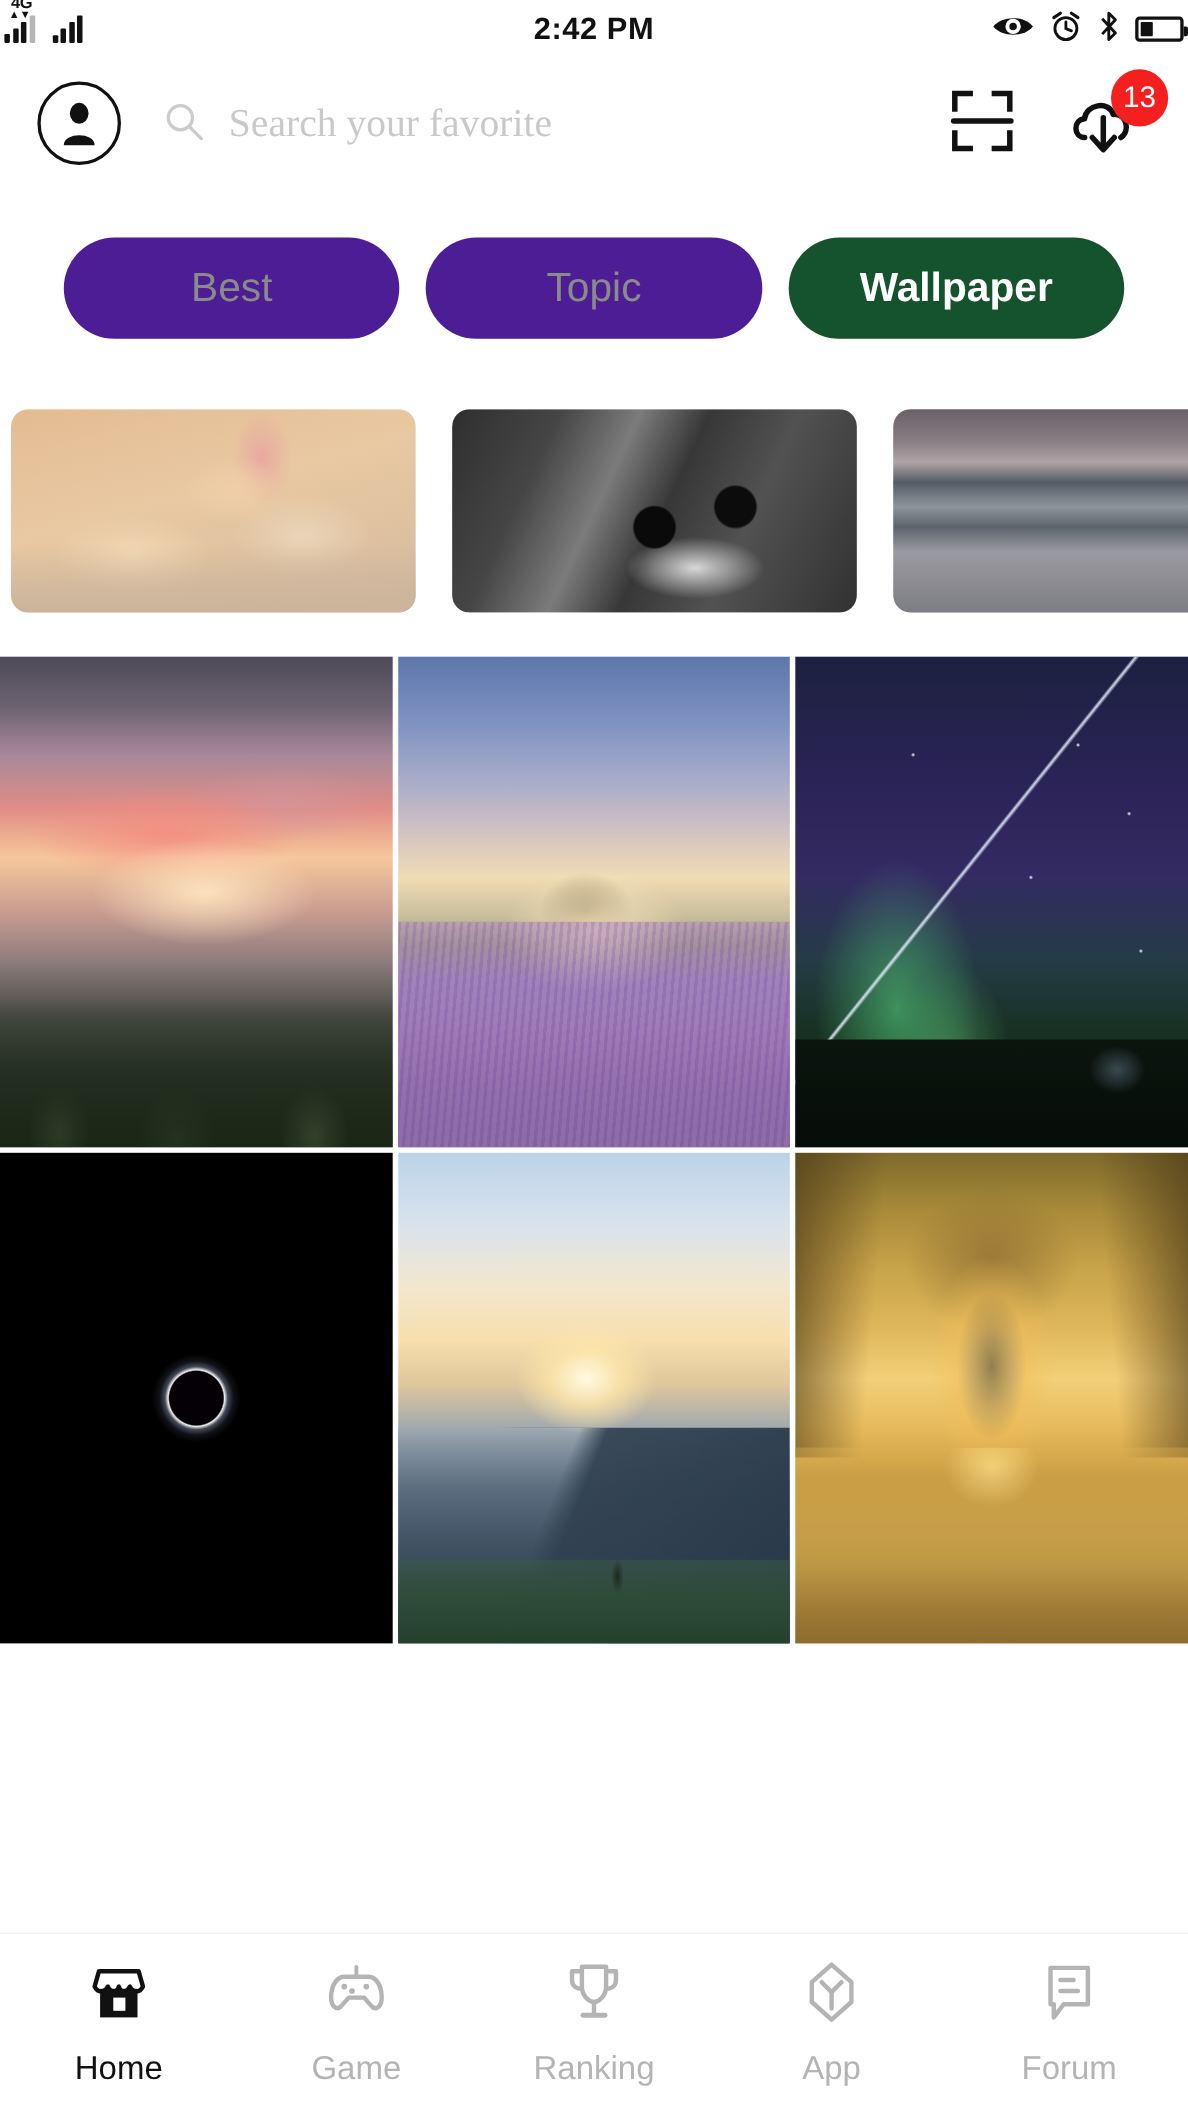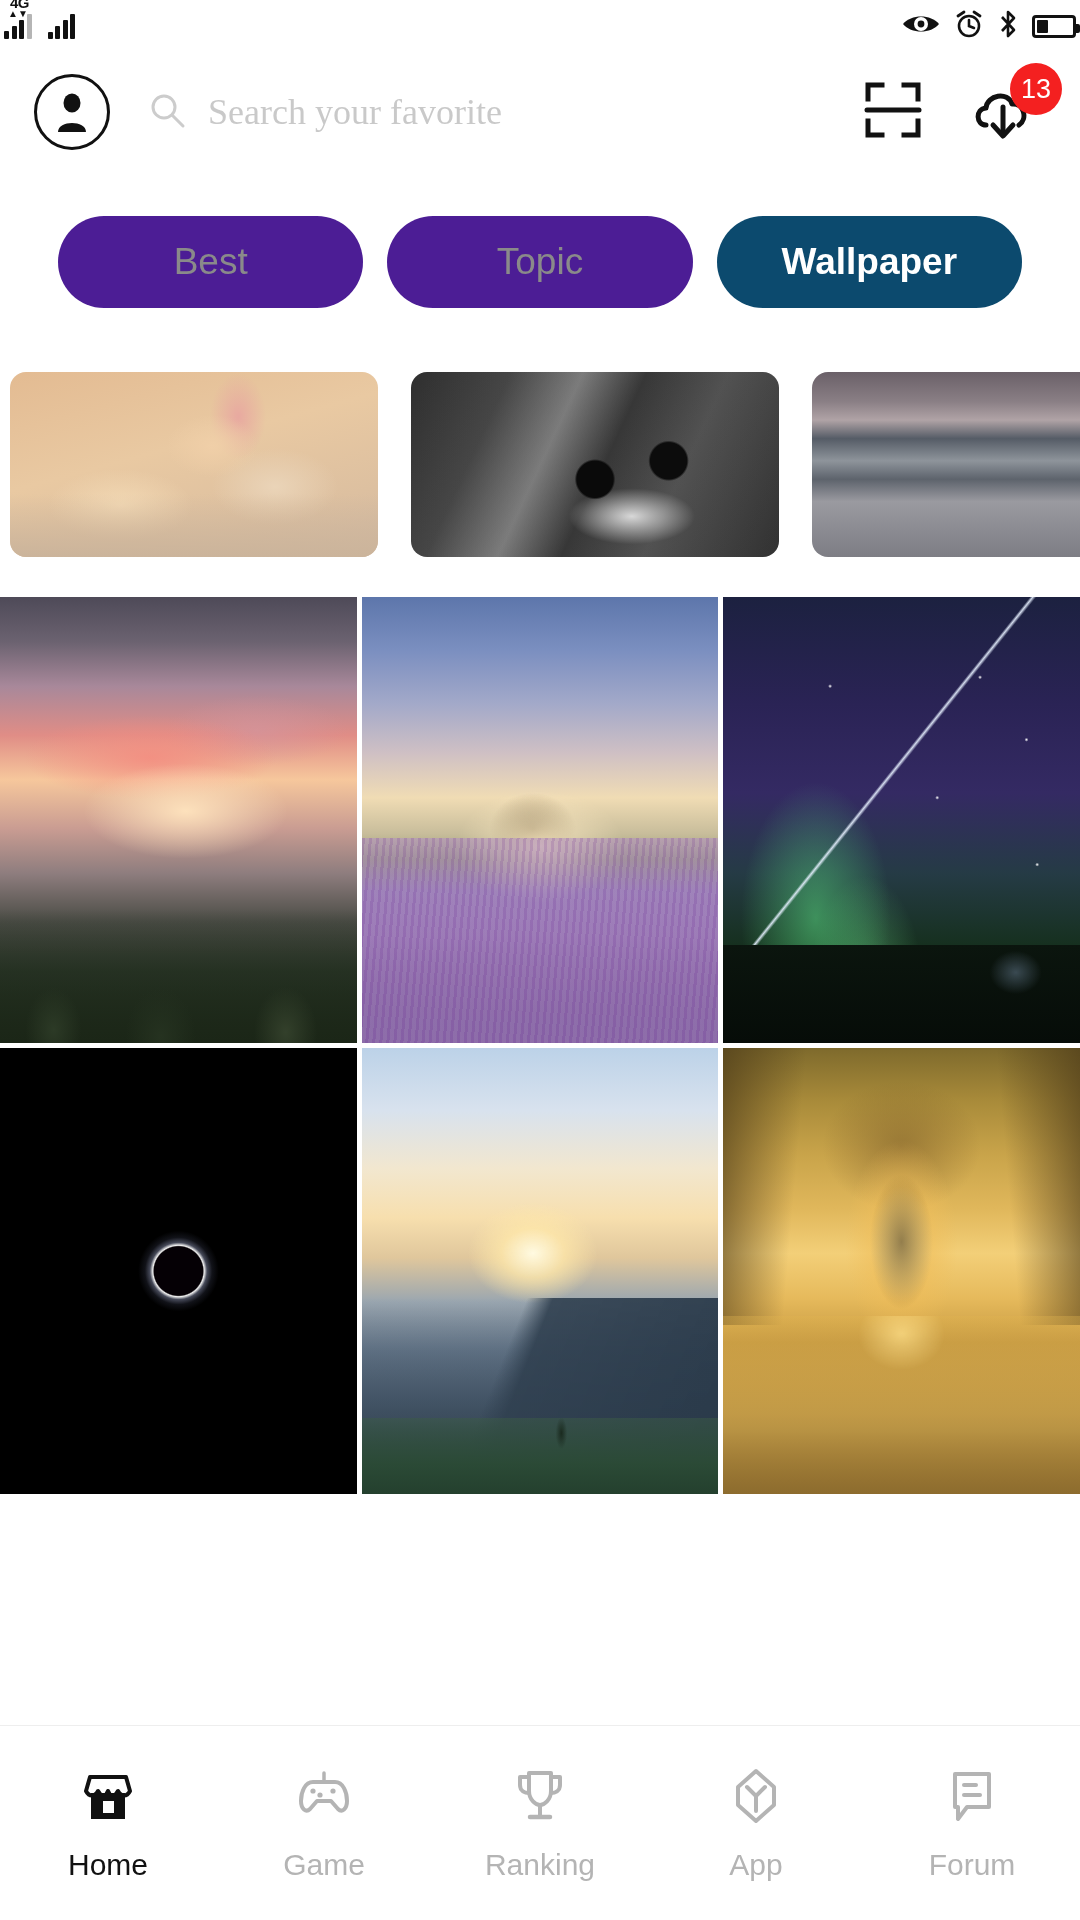--- a/index.html
+++ b/index.html
@@ -84,21 +84,21 @@
   
   .chiprow {
     display:flex; gap:24px; padding:44px 58px 0 58px;
   }
   .chip {
     flex:1; height:92px; border-radius:46px;
     display:flex; align-items:center; justify-content:center;
     font-size:37px; background:#4c1d95; color:#8a8a8a;
     border:none; font-family:"Liberation Sans", sans-serif; cursor:pointer;
   }
-  .chip.active { background:#0c4a6e; color:#fff; font-weight:bold; }
+  .chip.active { background:#14532d; color:#fff; font-weight:bold; }
 
   
   .strip {
     display:flex; gap:33px; padding:64px 10px 0 10px;
     overflow:hidden;
   }
   .strip-card {
     flex:0 0 368px; height:185px; border-radius:16px;
     overflow:hidden; position:relative;
   }
@@ -246,21 +246,21 @@
   }
   .img-cathedral::after {
     content:""; position:absolute; left:0; bottom:0; width:100%; height:40%;
     background:
       radial-gradient(ellipse 60px 50px at 50% 10%, rgba(255,225,140,0.7) 0%, rgba(255,225,140,0) 72%),
       linear-gradient(to bottom, rgba(225,180,80,0.35) 0%, rgba(180,140,60,0.7) 55%, #8d6c2e 100%);
   }
 
   
   .bottomnav {
-    position:absolute; left:0; bottom:0; width:1080px; height:195px;
+    position:absolute; left:0; bottom:0; width:1080px; height:163px;
     background:#fff; border-top:1px solid #eeeeee;
     display:flex; align-items:center;
   }
   .navitem {
     flex:1; display:flex; flex-direction:column; align-items:center; gap:17px;
     cursor:pointer;
   }
   .navlabel { font-size:30px; color:#b4b4b4; }
   .navitem.active .navlabel { color:#111; }
 </style>
@@ -280,20 +280,21 @@
         </span>
     </div>
     <span class="bars2">
         <i></i>
         <i></i>
         <i></i>
         <i></i>
       </span>
   </div>
 
+  <div class="sb-clock">2:42 PM</div>
 
   <div class="sb-right">
     <span>
       <svg width="40" height="26" viewBox="0 0 40 26">
         <path d="M2 13 C10 3, 30 3, 38 13 C30 23, 10 23, 2 13 Z" fill="#111"></path>
         <circle cx="20" cy="13" r="7" fill="#fff"></circle>
         <circle cx="20" cy="13" r="3.4" fill="#111"></circle>
       </svg>
     </span>
     <span>

